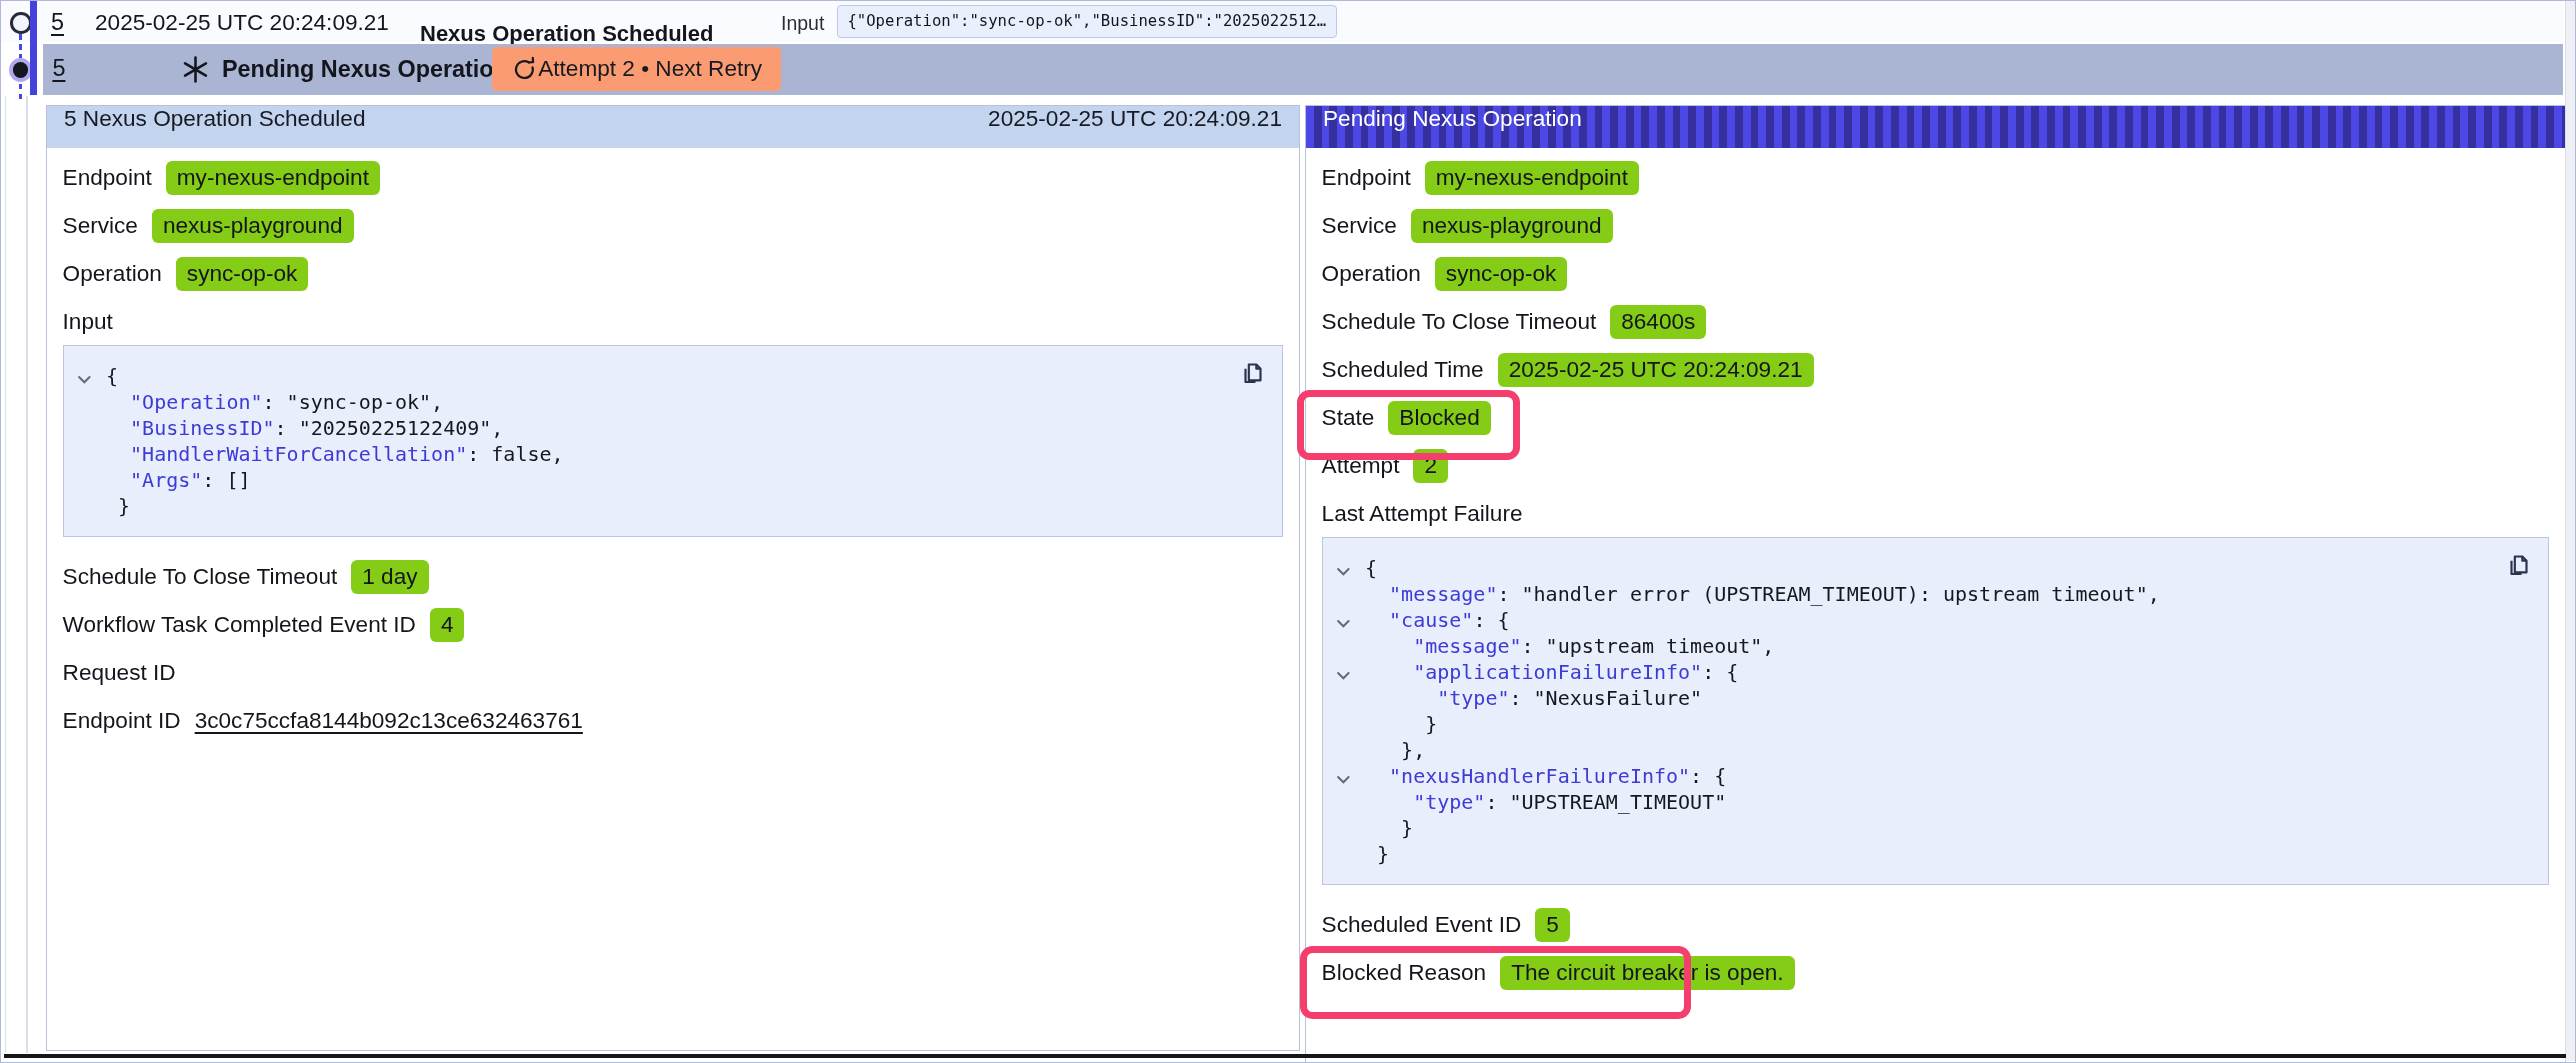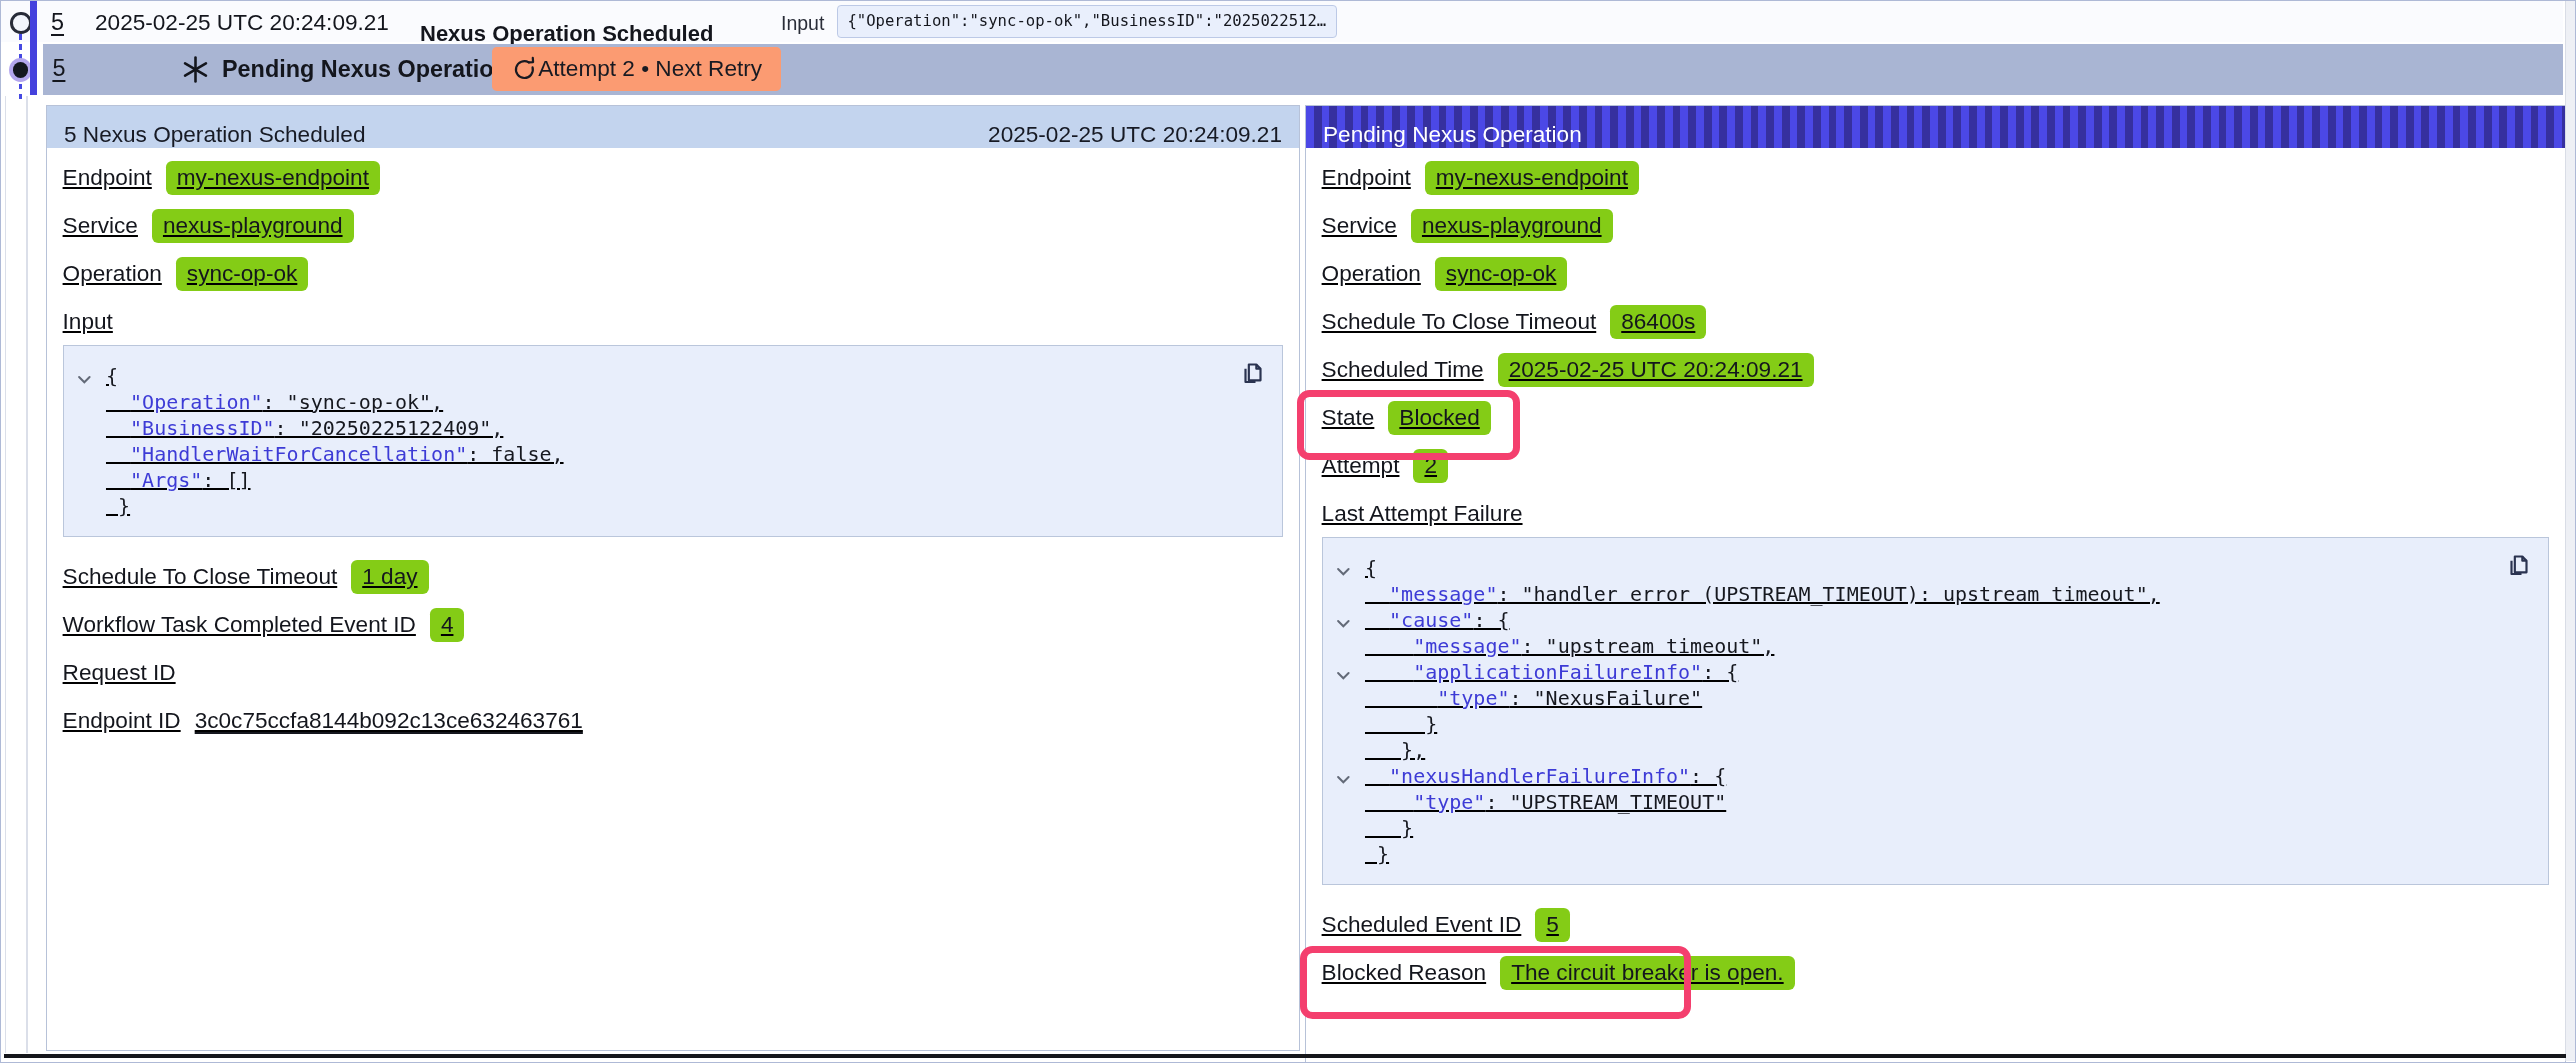--- a/index.html
+++ b/index.html
@@ -33,26 +33,26 @@
   .tl-circle-filled{position:absolute;left:11.7px;top:61px;width:15.6px;height:15.6px;border-radius:50%;
                     background:#141720;box-shadow:0 0 0 3.9px #b3a6ee;}
   .tl-bar{position:absolute;left:29px;top:0;width:7px;height:94px;background:#4441dd;}
   .gutter-line-a{position:absolute;left:3.9px;top:95px;width:1.6px;height:957px;background:#dbdfe9;}
   .gutter-line-b{position:absolute;left:25px;top:95px;width:1.6px;height:957px;background:#dbdfe9;}
 
   
   .panel{position:absolute;background:#fff;border:1.6px solid #b7c2d8;box-sizing:border-box;}
   .panel-left{left:45px;top:104px;width:1254px;height:946px;}
   .panel-right{left:1304px;top:104px;width:1261px;height:967px;}
-  .panel-header{height:42px;display:flex;align-items:flex-end;justify-content:space-between;
+  .panel-header{height:42px;display:flex;align-items:flex-start;justify-content:space-between;
                 padding:0 17px;font-size:22.6px;color:#171a24;}
   .panel-header.plain{background:#c3d4ee;}
   .panel-header.stripes{background:repeating-linear-gradient(90deg,#4b48e6 0 7.8px,#36309f 7.8px 15.6px);
                         color:#ffffff;justify-content:flex-start;}
-  .panel-body{padding:12.5px 15.6px 0 15.6px;text-decoration:underline;}
+  .panel-body{padding:12.5px 15.6px 0 15.6px;}
 
   
   .field-row{display:flex;align-items:center;height:34px;margin-bottom:14px;
              font-size:22.6px;color:#14161d;position:relative;width:max-content;}
   .field-row.label-only{margin-bottom:3.1px;}
   .field-label{margin-right:14px;white-space:nowrap;}
   .badge{background:#84cc16;border-radius:6.2px;padding:0 11px;height:34px;display:flex;
          align-items:center;white-space:nowrap;}
   .value-link{text-decoration:underline;text-decoration-thickness:1.6px;text-underline-offset:3.9px;
               white-space:nowrap;cursor:pointer;}

